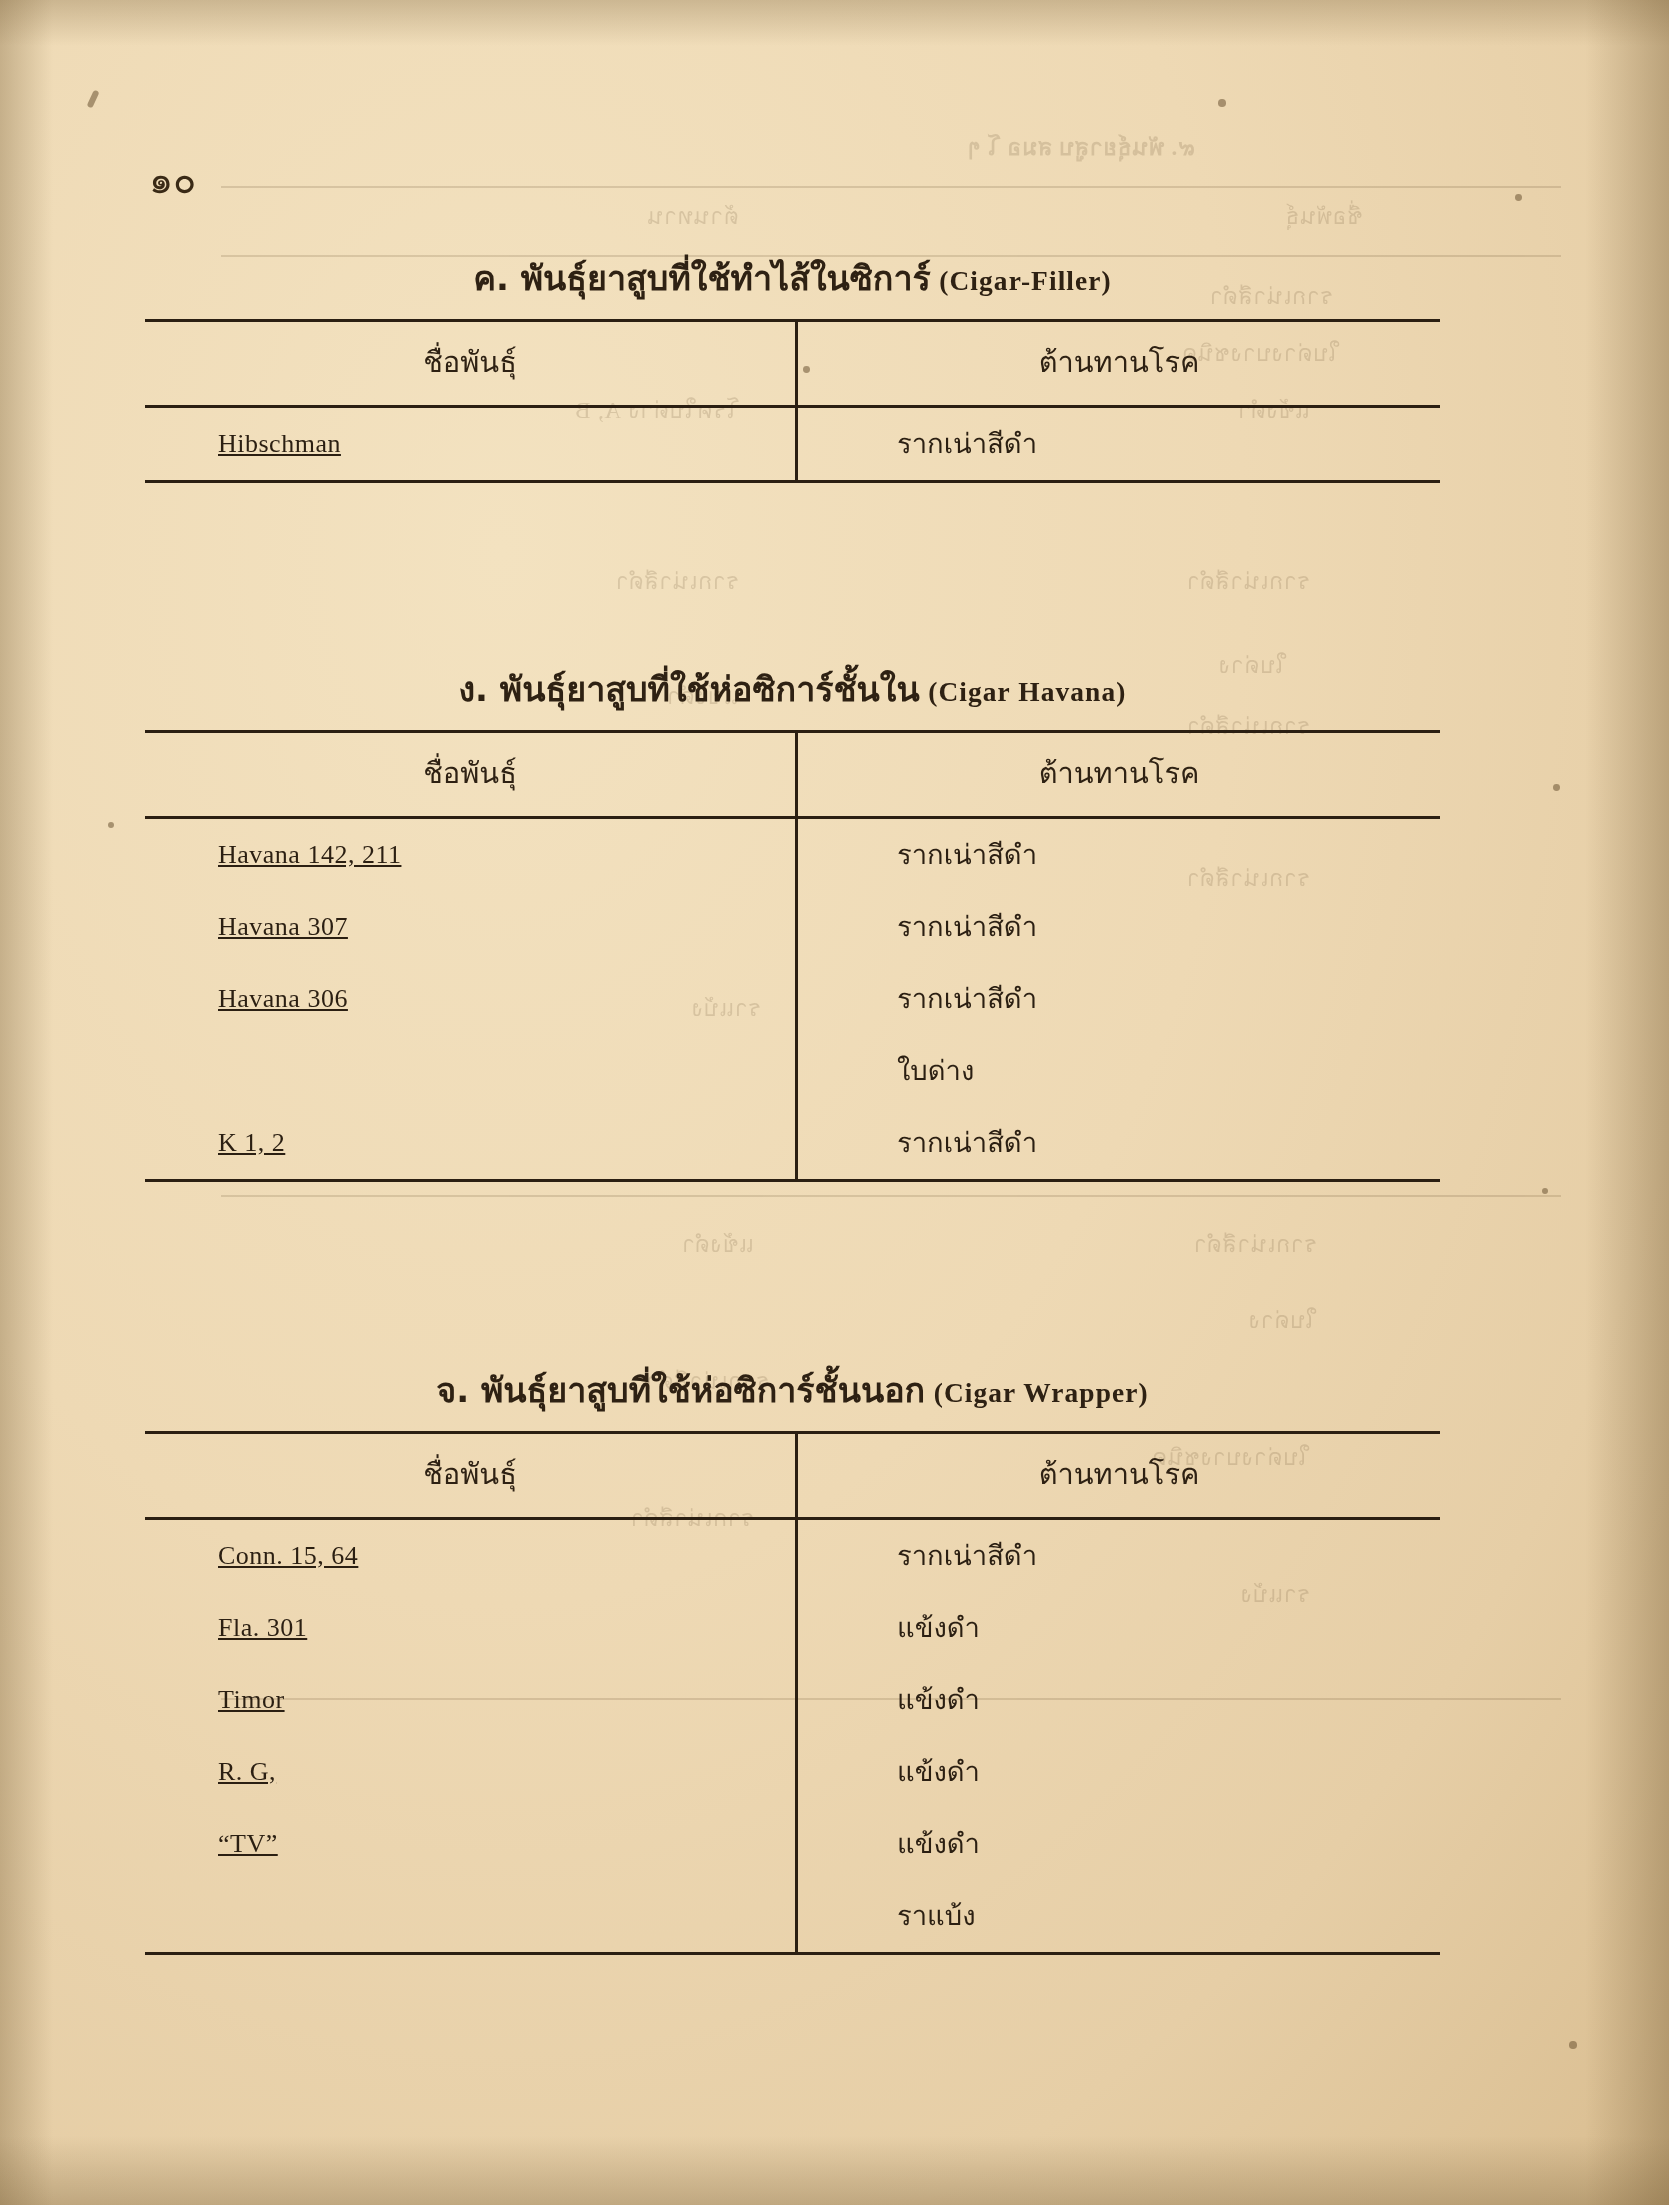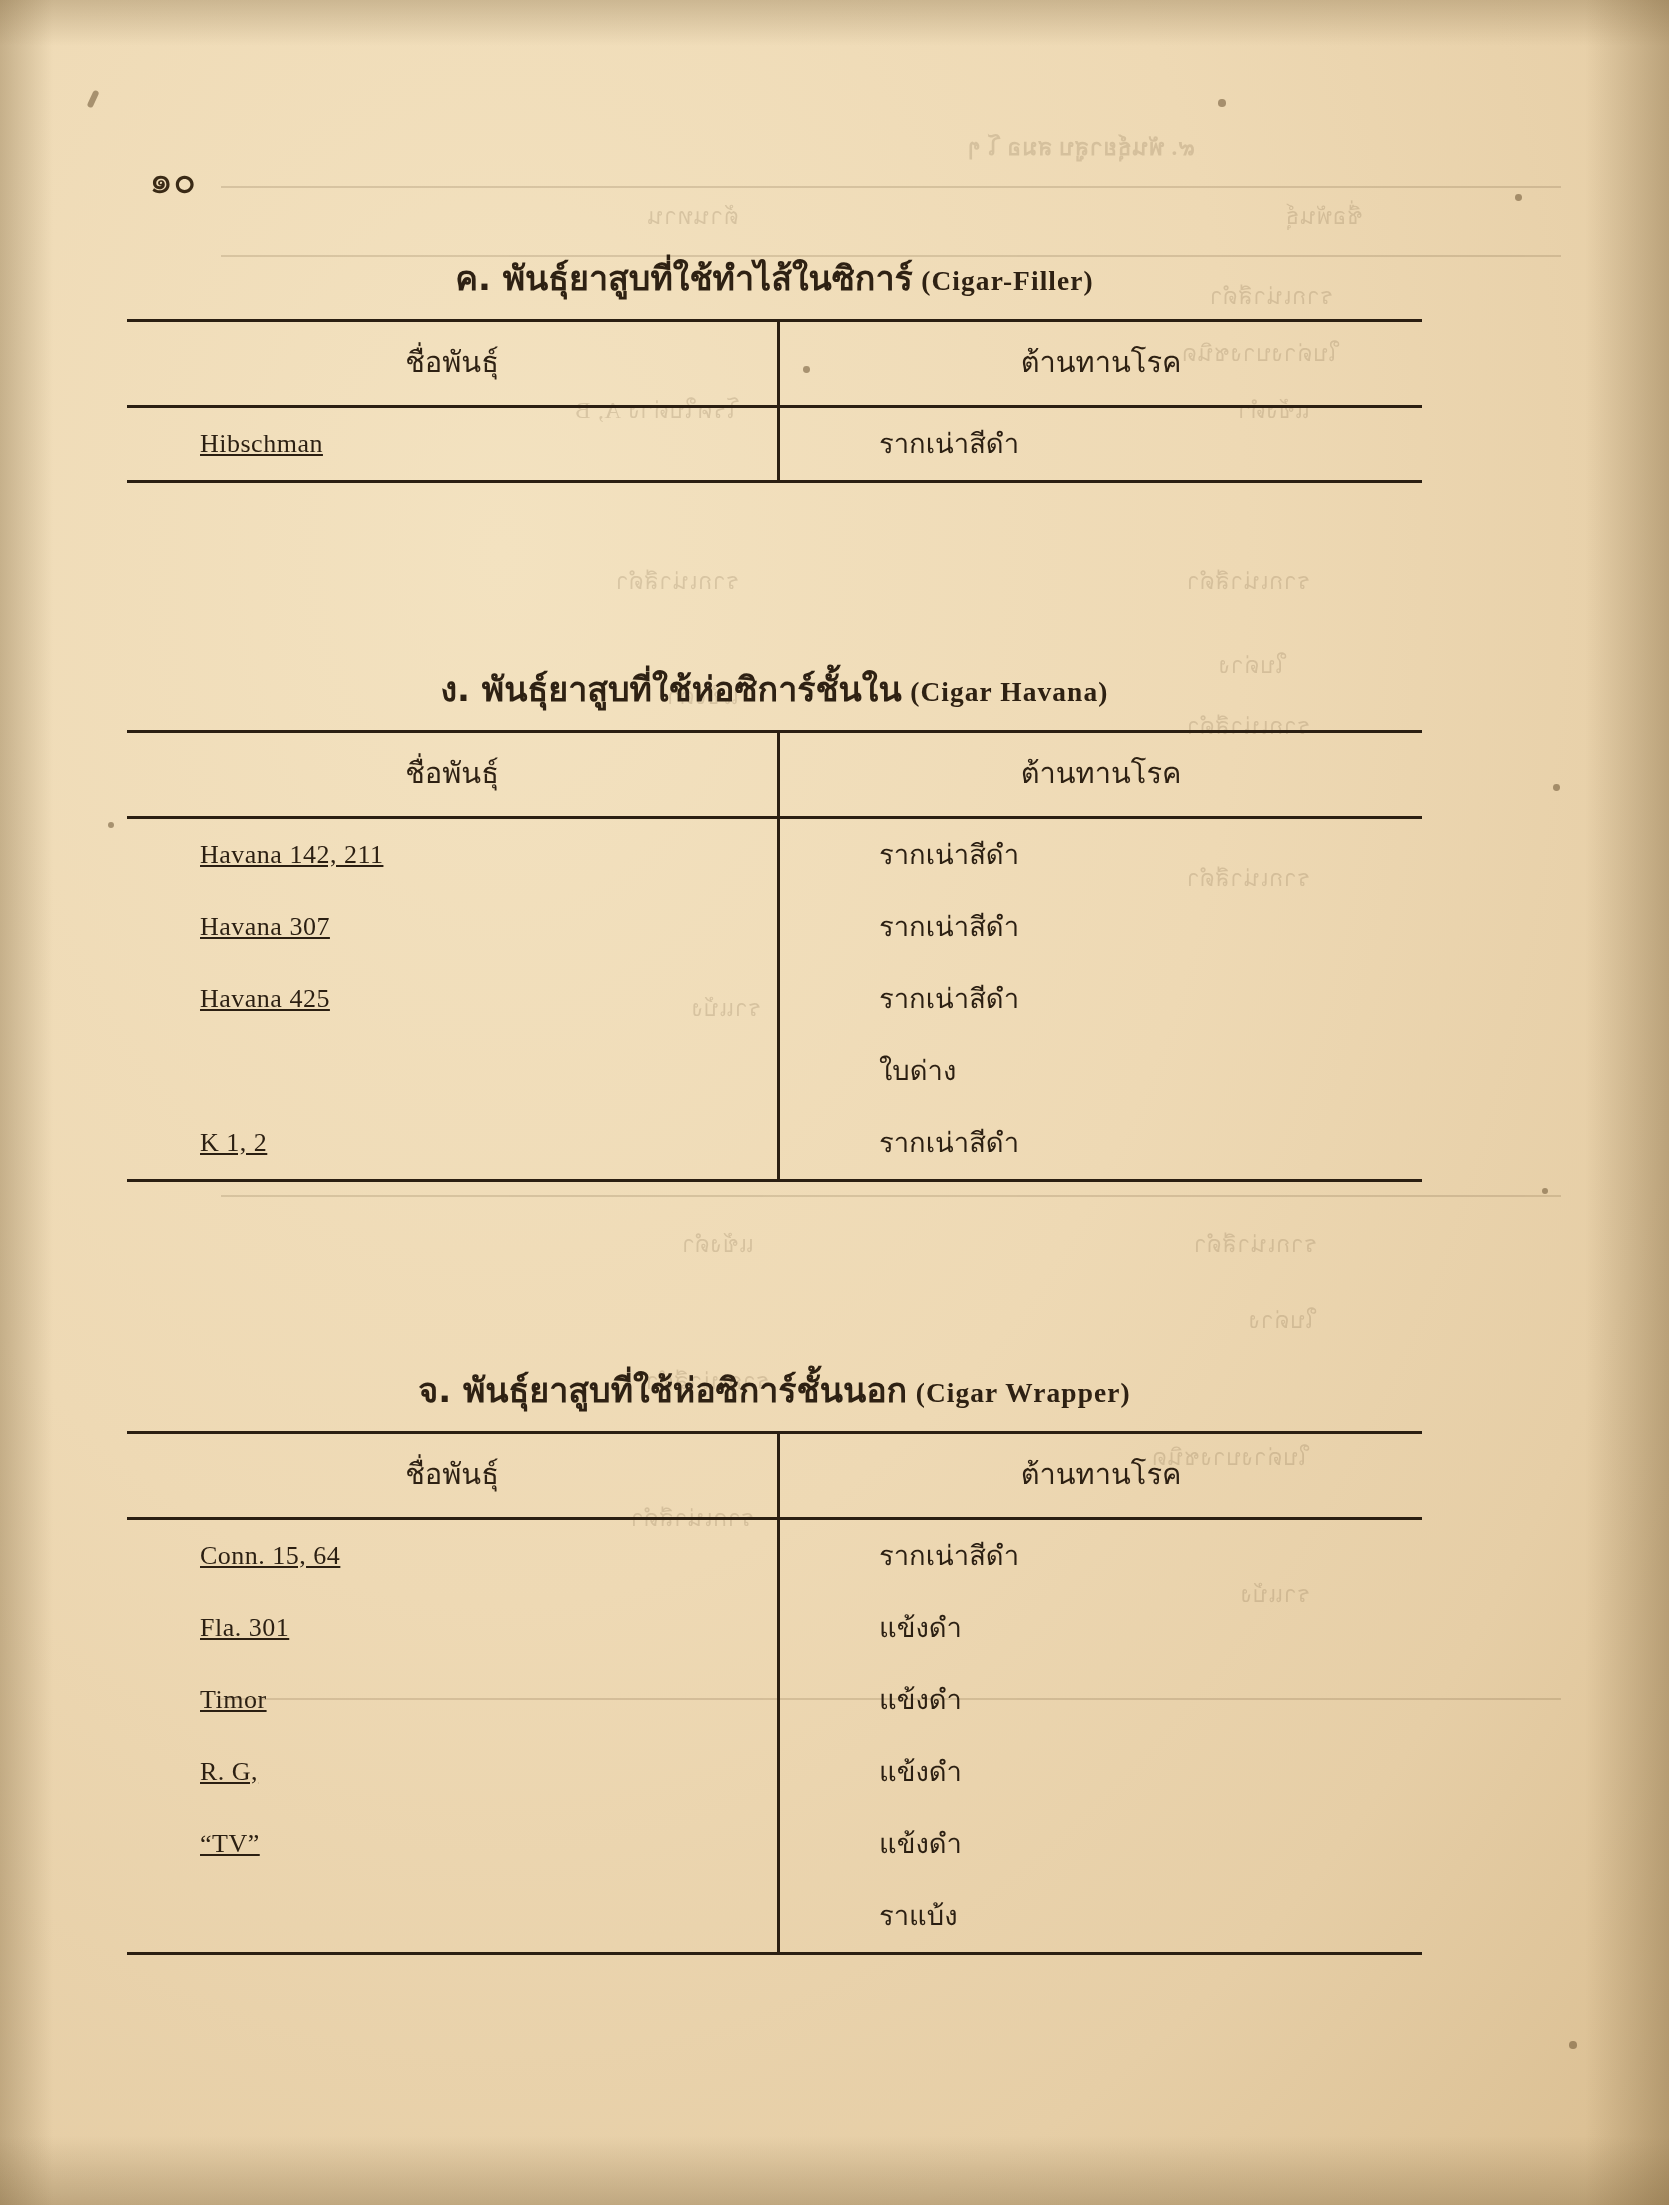--- a/index.html
+++ b/index.html
@@ -76,21 +76,21 @@
     position: absolute;
     left: 149px;
     top: 149px;
     font-size: 38px;
     color: #3a2a16;
     font-family: "Liberation Serif", serif;
   }
 
   .section {
     position: absolute;
-    left: 127px;
+    left: 145px;
     width: 1295px;
   }
 
   .sec-title {
     text-align: center;
     font-size: 34px;
     color: #2e2113;
     margin: 0 0 13.7px 0;
     white-space: nowrap;
   }
@@ -254,21 +254,21 @@
         <tbody>
           <tr>
             <td class="name">Havana 142, 211</td>
             <td class="res">รากเน่าสีดำ</td>
           </tr>
           <tr>
             <td class="name">Havana 307</td>
             <td class="res">รากเน่าสีดำ</td>
           </tr>
           <tr>
-            <td class="name">Havana 425</td>
+            <td class="name">Havana 306</td>
             <td class="res">รากเน่าสีดำ</td>
           </tr>
           <tr>
             <td class="name"></td>
             <td class="res">ใบด่าง</td>
           </tr>
           <tr class="last">
             <td class="name">K 1, 2</td>
             <td class="res">รากเน่าสีดำ</td>
           </tr>

